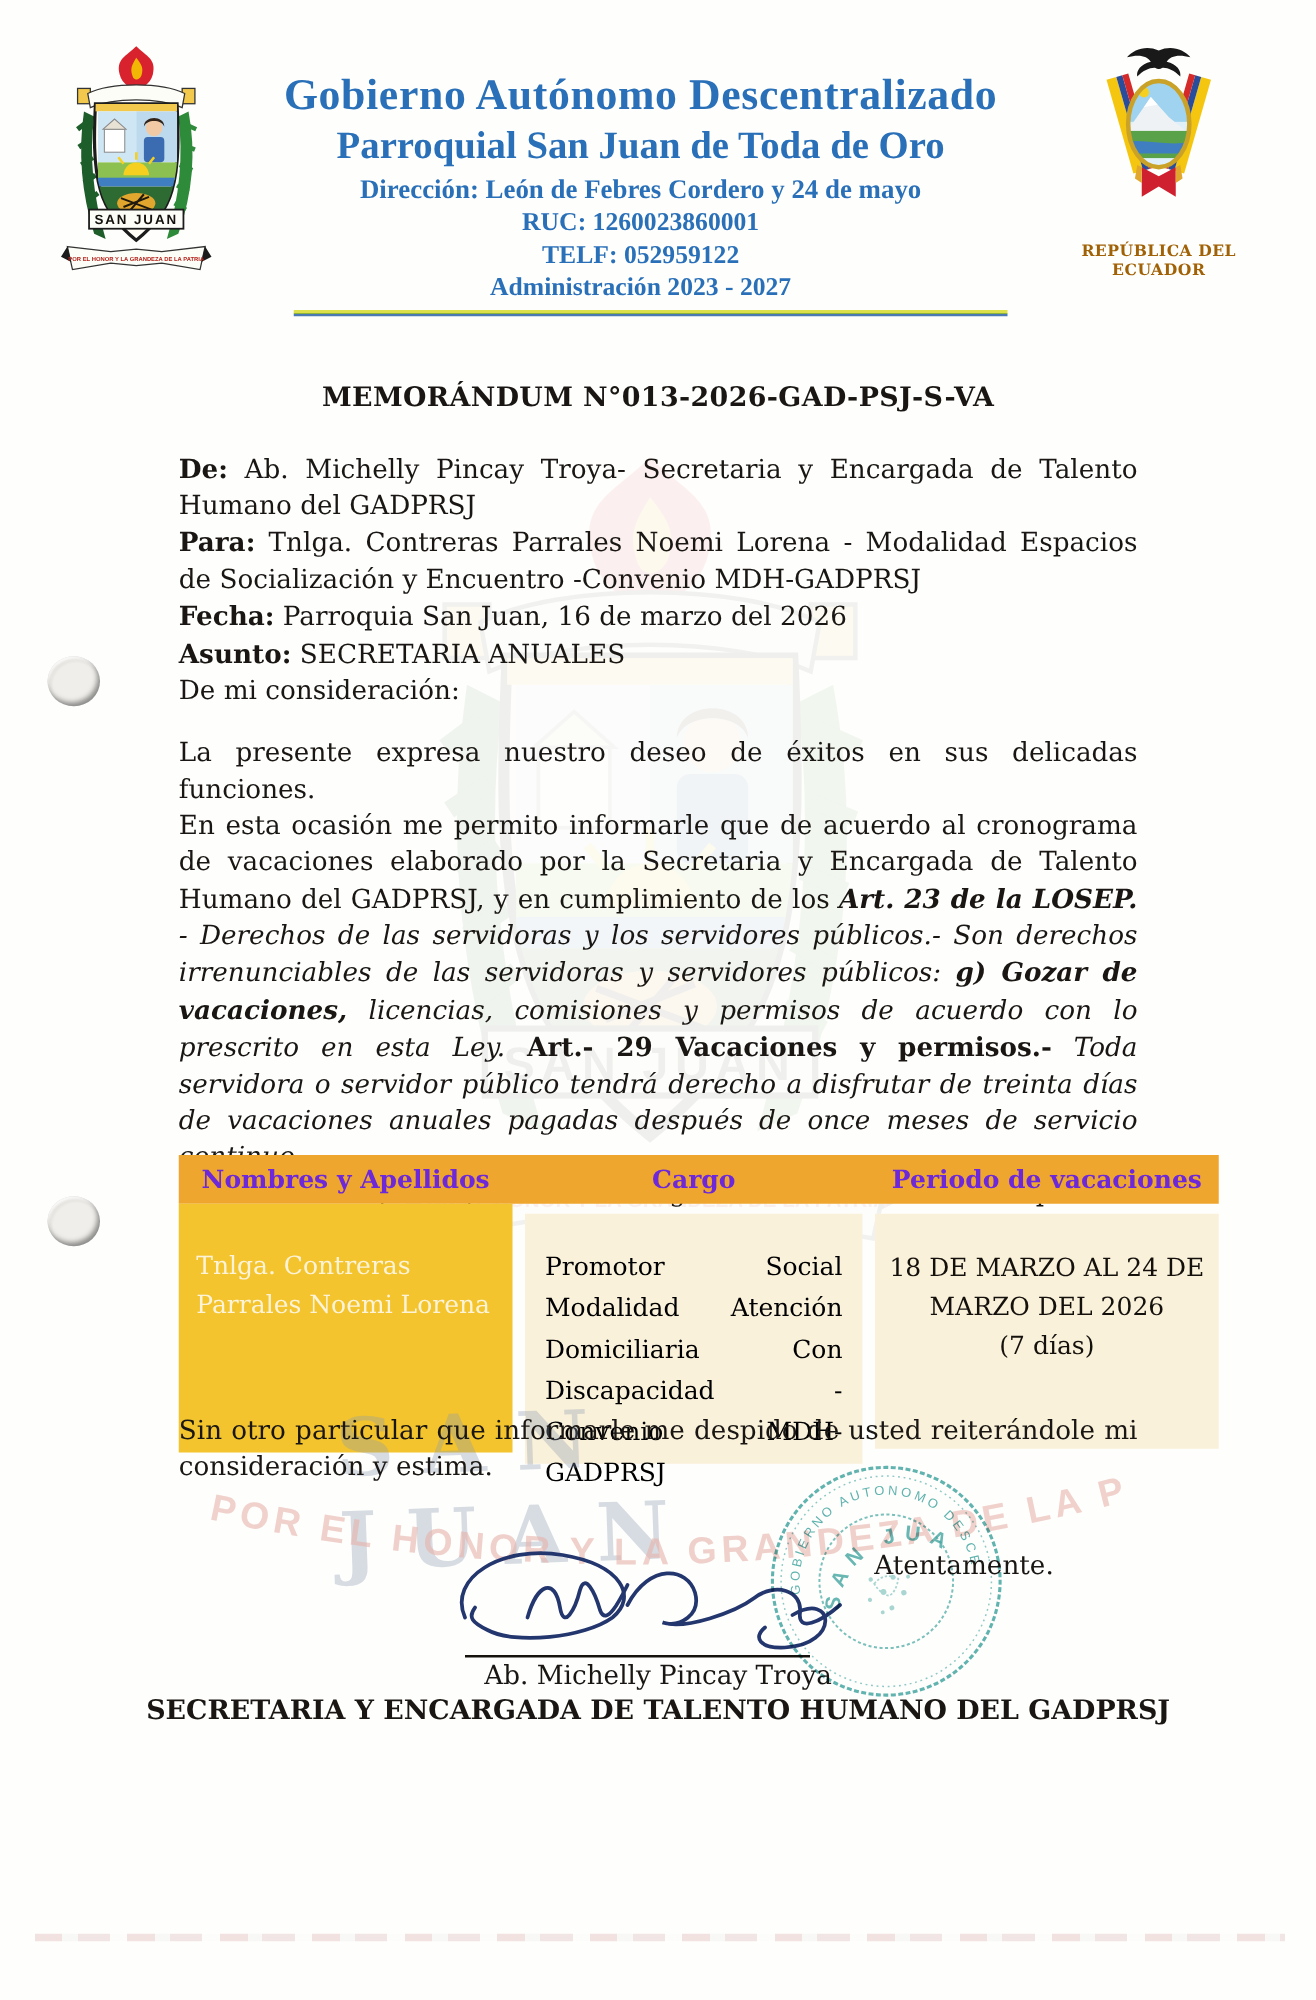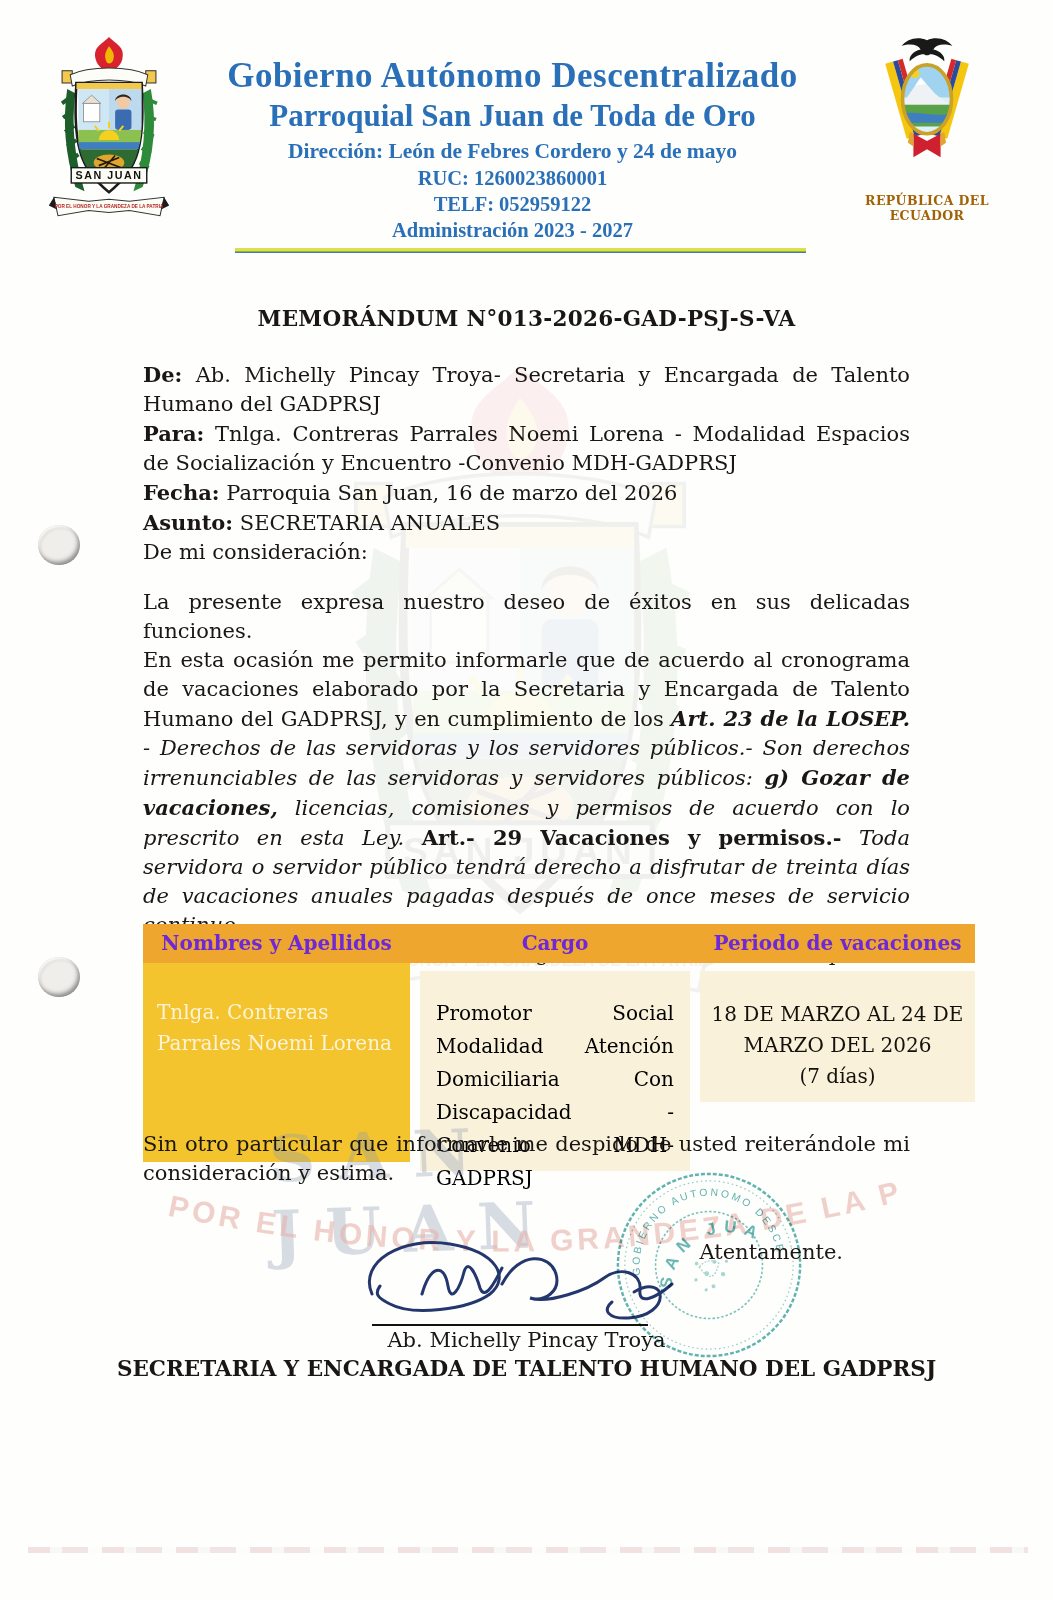--- a/index.html
+++ b/index.html
@@ -40,21 +40,21 @@
   .bd{font-weight:bold;}
   
   .vac-table{position:absolute;left:143px;top:924px;width:832px;height:204px;font-size:20px;}
   .thead{position:absolute;left:0;top:0;width:832px;height:39px;background:#efa62f;}
   .th{position:absolute;top:7px;text-align:center;font-weight:bold;color:#6d28d9;font-size:20px;}
   .th0{left:0;width:267px;} .th1{left:277px;width:270px;} .th2{left:557px;width:275px;}
   .cell-name{position:absolute;left:0;top:39px;width:253px;height:165px;background:#f3c42d;
              color:#fcf3d8;padding:34px 0 0 14px;line-height:31px;box-sizing:content-box;}
   .cell-cargo{position:absolute;left:277px;top:47px;width:238px;height:157px;background:#faf1da;
               color:#000000;padding:26px 16px 17px;text-align:justify;line-height:33px;}
-  .cell-periodo{position:absolute;left:557px;top:47px;width:275px;height:131px;background:#faf1da;
+  .cell-periodo{position:absolute;left:557px;top:47px;width:275px;height:188px;background:#faf1da;
                 color:#14110d;text-align:center;line-height:31px;padding-top:28px;box-sizing:border-box;}
   
   .close-para{position:absolute;left:143px;top:1130px;width:767px;font-size:21px;line-height:29px;text-align:justify;}
   .valediction{position:absolute;left:143px;top:1240px;width:700px;text-align:right;font-size:21px;}
   .sig-svg{position:absolute;left:350px;top:1228px;width:340px;height:100px;}
   .sig-line{position:absolute;left:372px;top:1324px;width:276px;border-top:2.5px solid #15120e;}
   .signer-name{position:absolute;left:143px;top:1328px;width:767px;text-align:center;font-size:21px;}
   .signer-title{position:absolute;left:80px;top:1356px;width:893px;text-align:center;font-weight:bold;font-size:21.5px;}
   .stamp{position:absolute;left:610px;top:1166px;width:198px;height:198px;transform:rotate(-12deg);
          opacity:.88;mix-blend-mode:multiply;}

